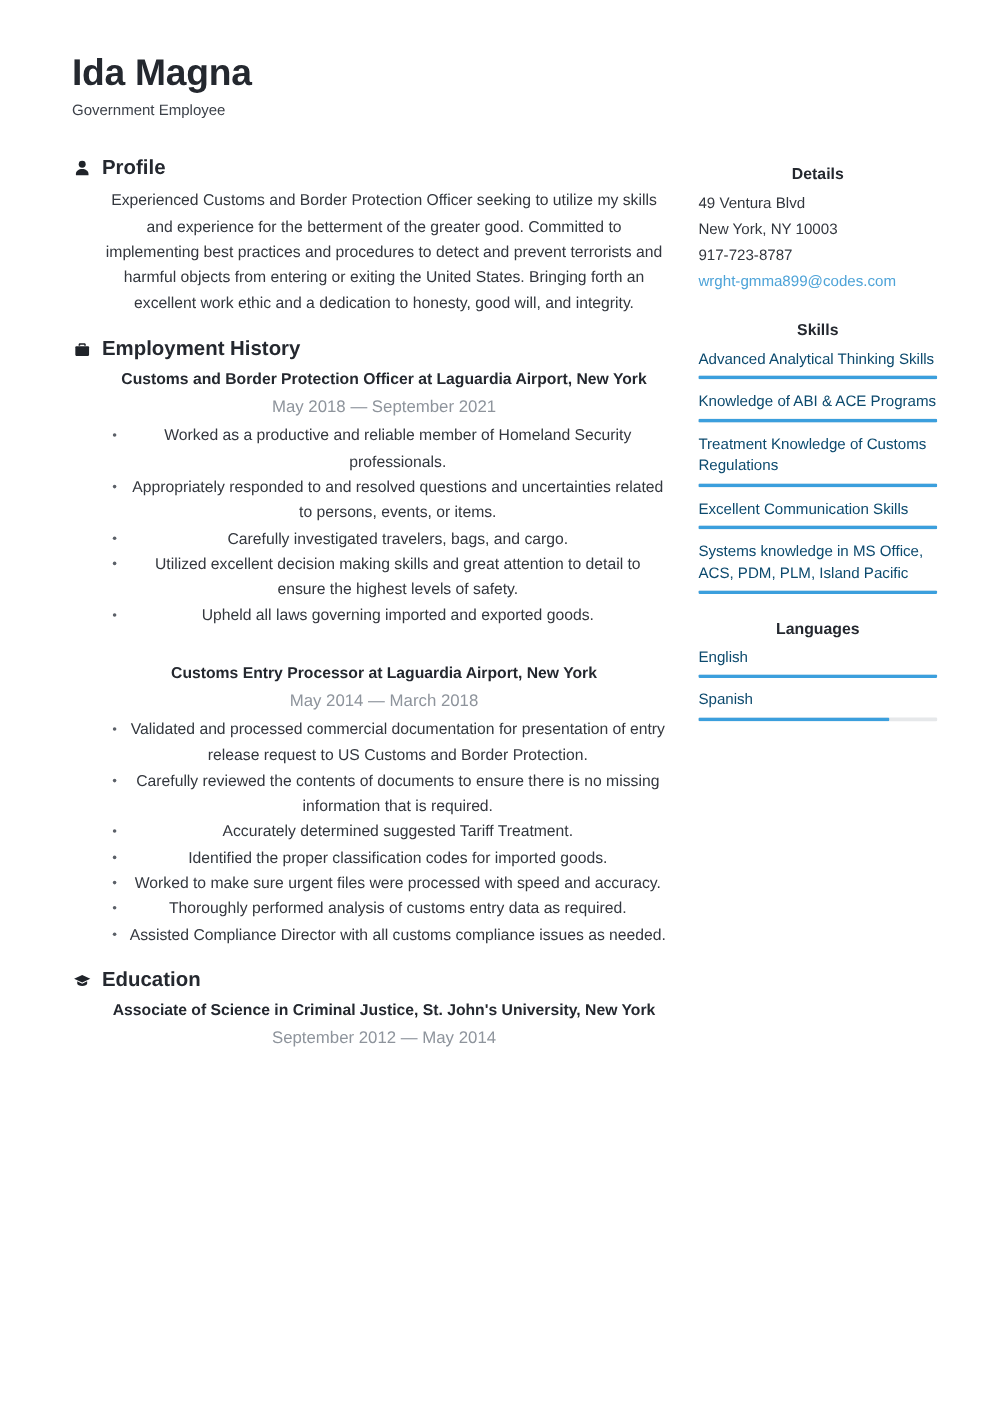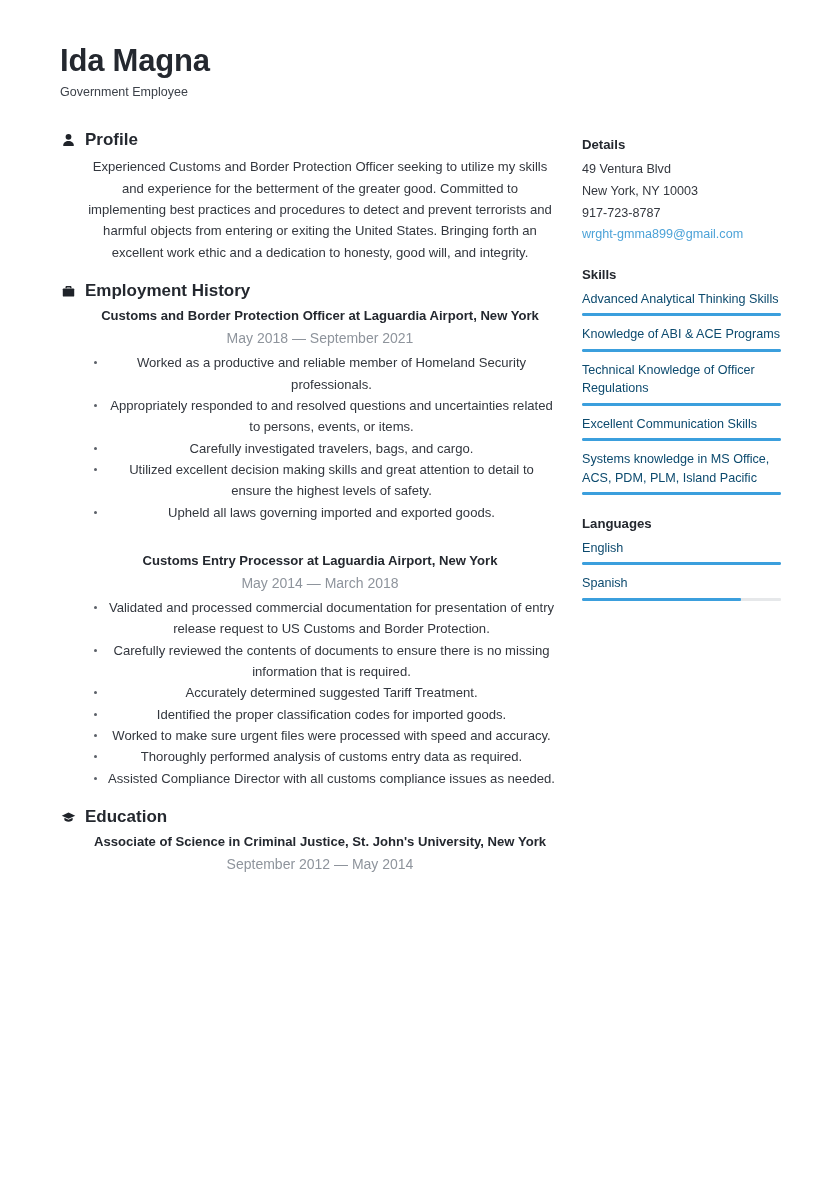--- a/index.html
+++ b/index.html
@@ -136,20 +136,21 @@
   }
 
   
   .side-block { margin-bottom: 20px; }
   .side-title {
     font-size: 13.2px;
     font-weight: 700;
     color: #24282f;
     margin-bottom: 5px;
     line-height: 1.4;
+    text-align: center;
   }
   .side-line {
     font-size: 12.6px;
     line-height: 1.72;
     color: #33373e;
   }
   .side-link {
     font-size: 12.6px;
     line-height: 1.72;
     color: #4da3d8;
@@ -262,39 +263,39 @@
 
   </div>
 
   <div class="side-col">
 
     <div class="side-block">
       <div class="side-title">Details</div>
       <div class="side-line">49 Ventura Blvd</div>
       <div class="side-line">New York, NY 10003</div>
       <div class="side-line">917-723-8787</div>
-      <a class="side-link" href="#" style="color: rgb(77, 163, 216);">wrght-gmma899@gmail.com</a>
+      <a class="side-link" href="#" style="color: rgb(77, 163, 216);">wrght-gmma899@codes.com</a>
     </div>
 
     <div class="side-block">
       <div class="side-title">Skills</div>
       <div class="rate-item">
         <div class="rate-label">Advanced Analytical Thinking Skills</div>
         <div class="rate-bar">
             <div class="rate-fill" style="width: 100%; background: rgb(59, 159, 221);"></div>
           </div>
       </div>
       <div class="rate-item">
         <div class="rate-label">Knowledge of ABI &amp; ACE Programs</div>
         <div class="rate-bar">
             <div class="rate-fill" style="width: 100%; background: rgb(59, 159, 221);"></div>
           </div>
       </div>
       <div class="rate-item">
-        <div class="rate-label">Technical Knowledge of Officer Regulations</div>
+        <div class="rate-label">Treatment Knowledge of Customs Regulations</div>
         <div class="rate-bar">
             <div class="rate-fill" style="width: 100%; background: rgb(59, 159, 221);"></div>
           </div>
       </div>
       <div class="rate-item">
         <div class="rate-label">Excellent Communication Skills</div>
         <div class="rate-bar">
             <div class="rate-fill" style="width: 100%; background: rgb(59, 159, 221);"></div>
           </div>
       </div>

